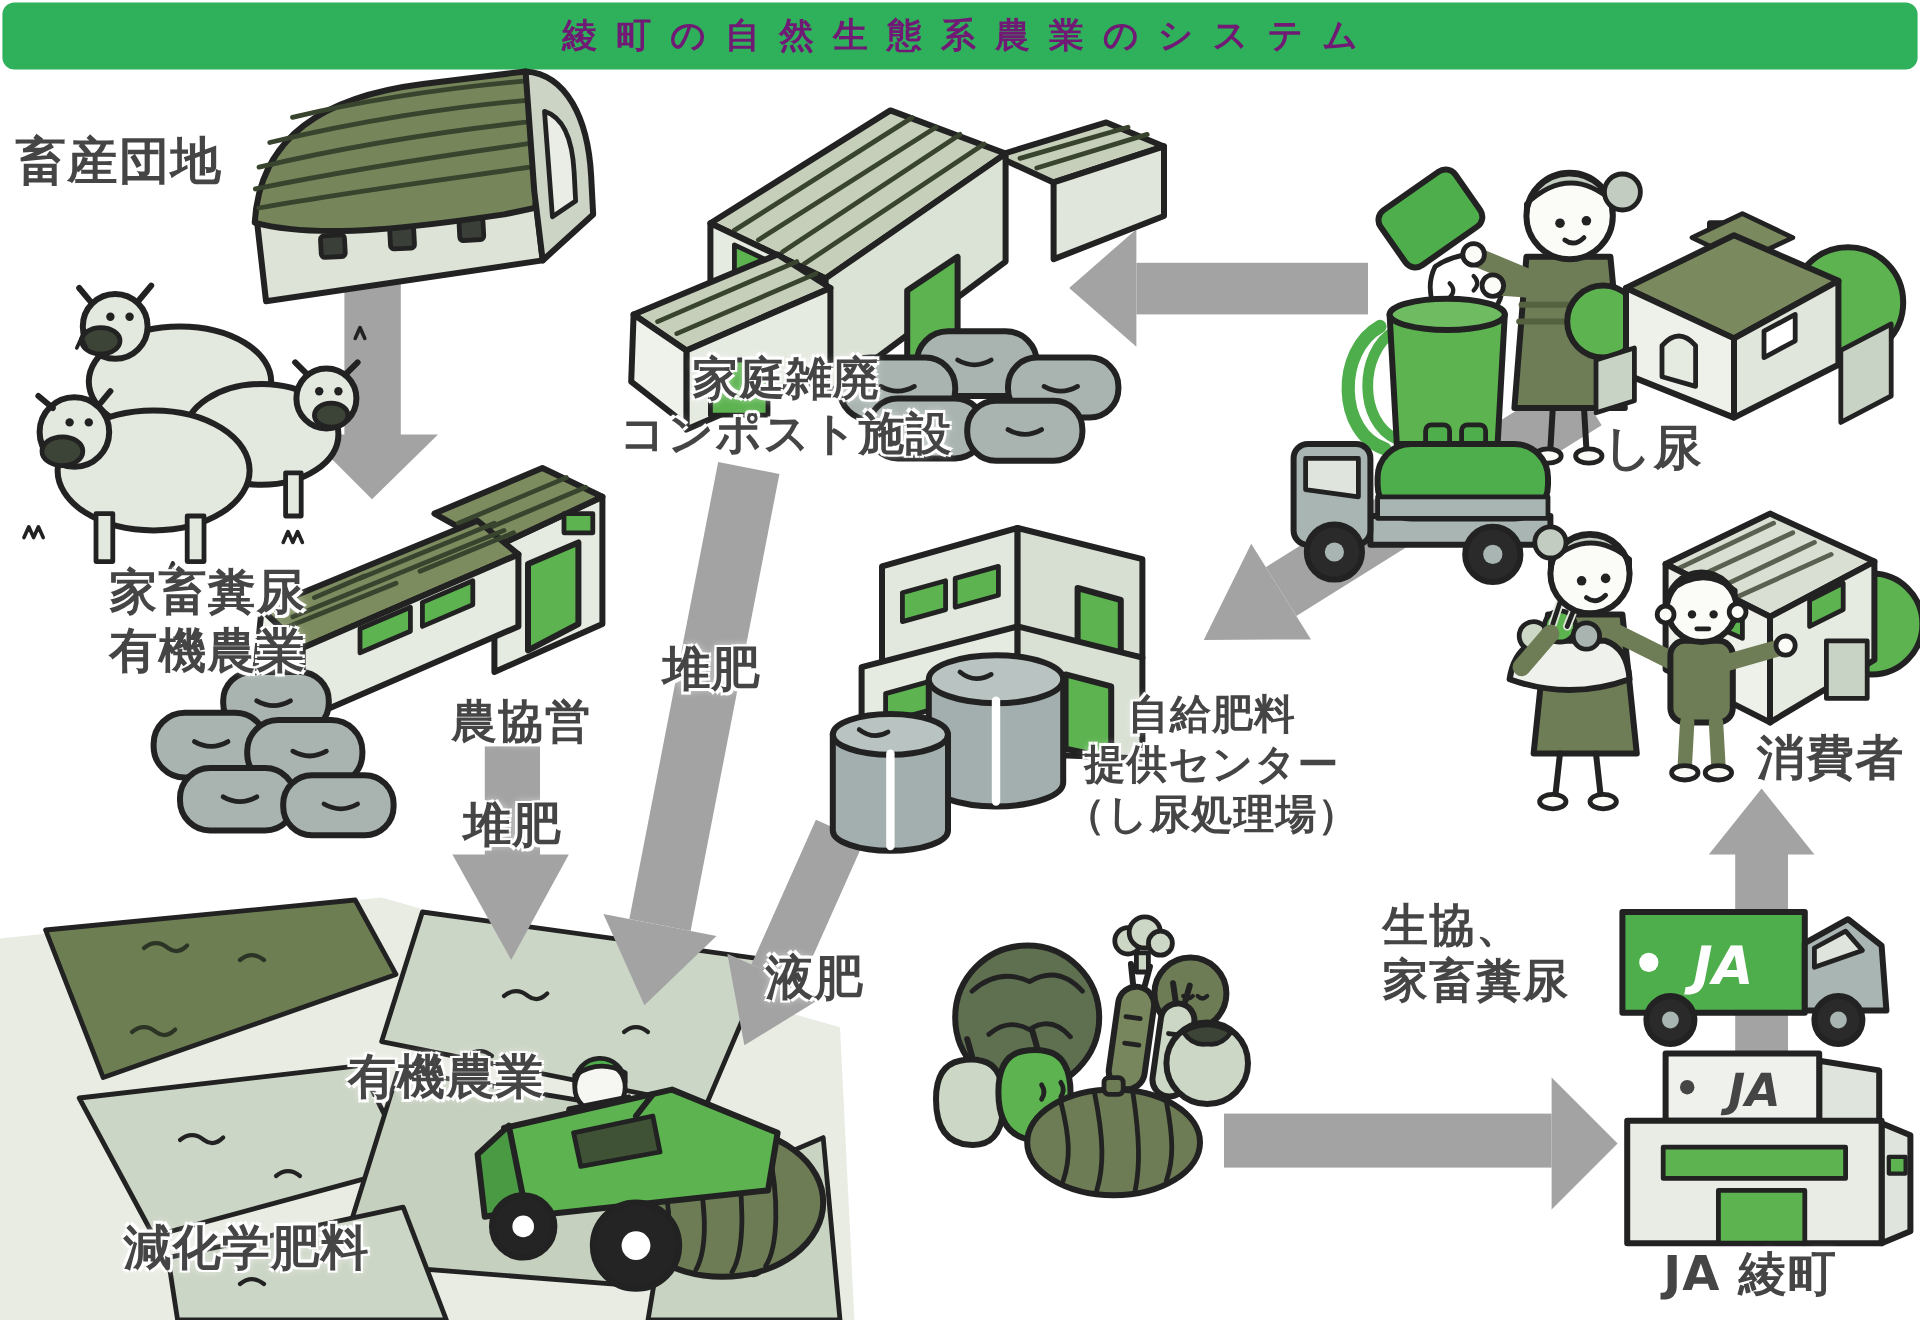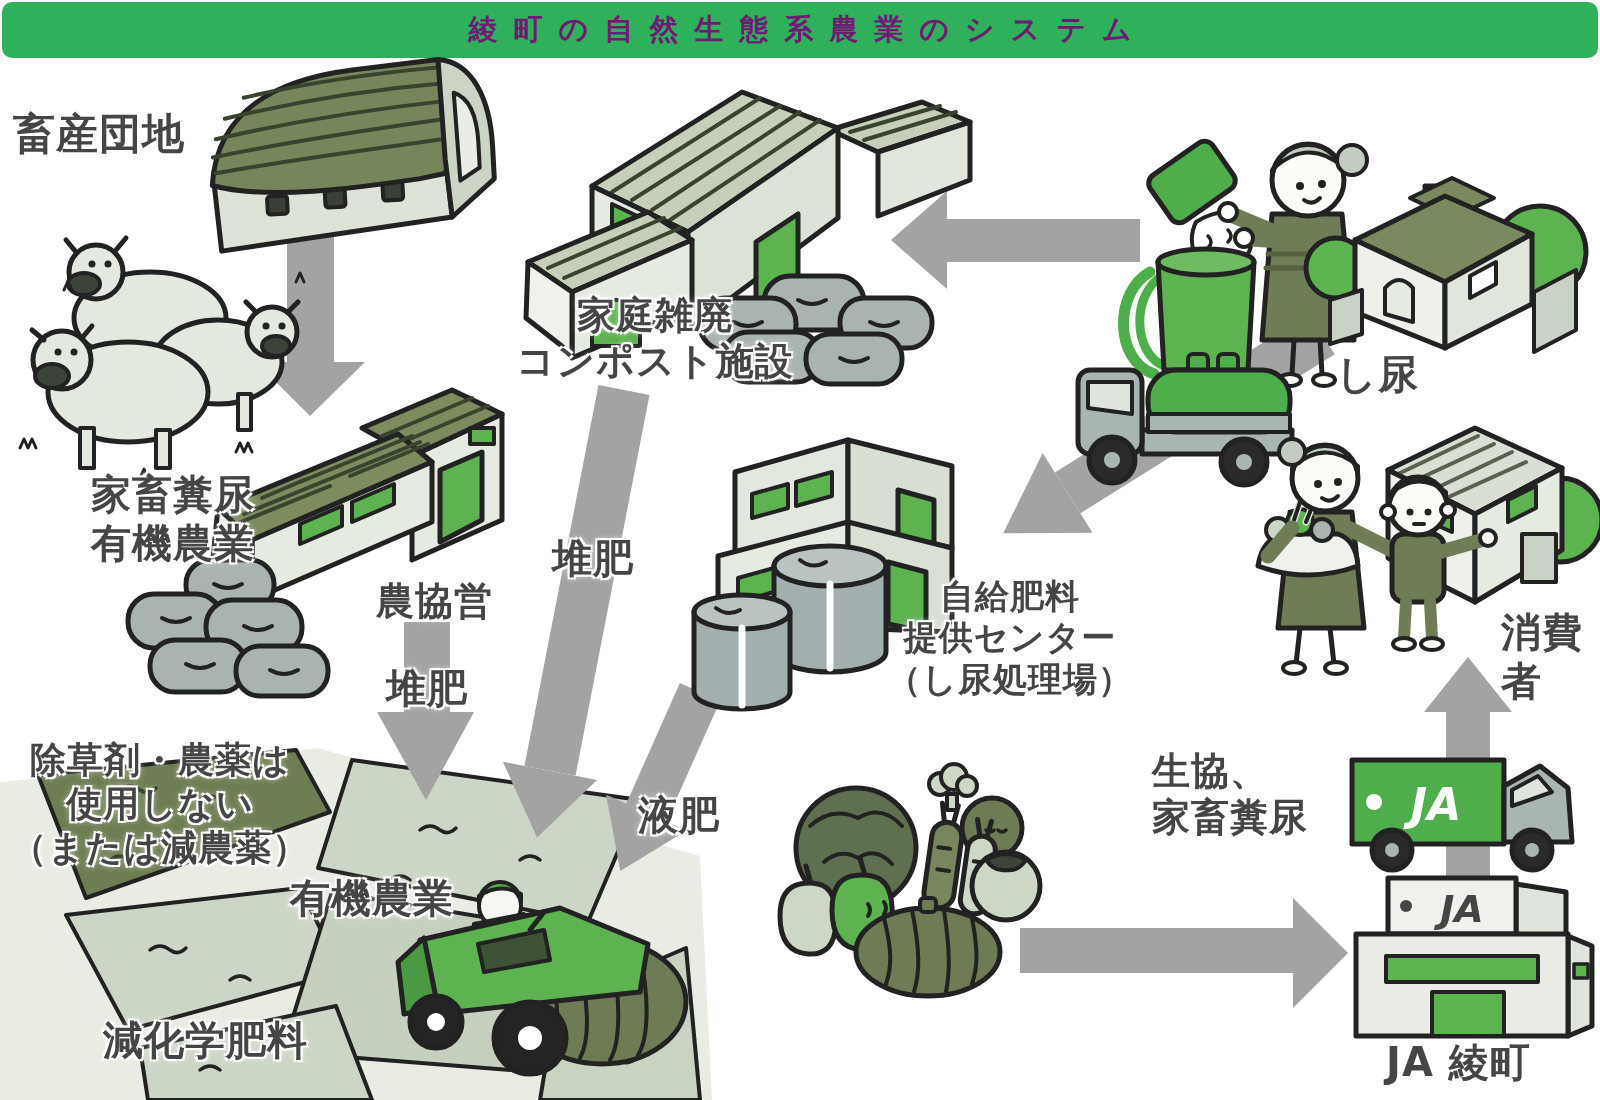--- a/index.html
+++ b/index.html
@@ -457,23 +457,20 @@
   <div class="lbl" style="left:376px;top:578px;font-size:38px;">農協営</div>
   <div class="lbl" style="left:386px;top:664px;font-size:40px;">堆肥</div>
   <div class="lbl c" style="left:495px;top:292px;width:320px;font-size:38px;">家庭雑廃
 コンポスト施設</div>
   <div class="lbl" style="left:552px;top:534px;font-size:40px;">堆肥</div>
   <div class="lbl" style="left:638px;top:750px;font-size:40px;margin-top:41px;">液肥</div>
   <div class="lbl" style="left:1336px;top:350px;font-size:40px;">し尿</div>
   <div class="lbl c" style="left:885px;top:576px;width:250px;font-size:34px;">自給肥料
 提供センター
 （し尿処理場）</div>
-  <div class="lbl" style="left:1464px;top:608px;font-size:40px;margin-left:37px;">消費者</div>
-  <div class="lbl c" style="left:5px;top:738px;width:310px;font-size:36px;">除草剤・農薬は
-使用しない
-（または減農薬）</div>
+  <div class="lbl" style="left:1464px;top:608px;font-size:40px;">消費者</div>
   <div class="lbl" style="left:290px;top:874px;font-size:40px;">有機農業</div>
   <div class="lbl" style="left:103px;top:1016px;font-size:40px;">減化学肥料</div>
   <div class="lbl" style="left:1152px;top:748px;font-size:38px;">生協、
 家畜糞尿</div>
   <div class="lbl" style="left:1386px;top:1038px;font-size:40px;">JA 綾町</div>
 
 </div>
 
 </body></html>

